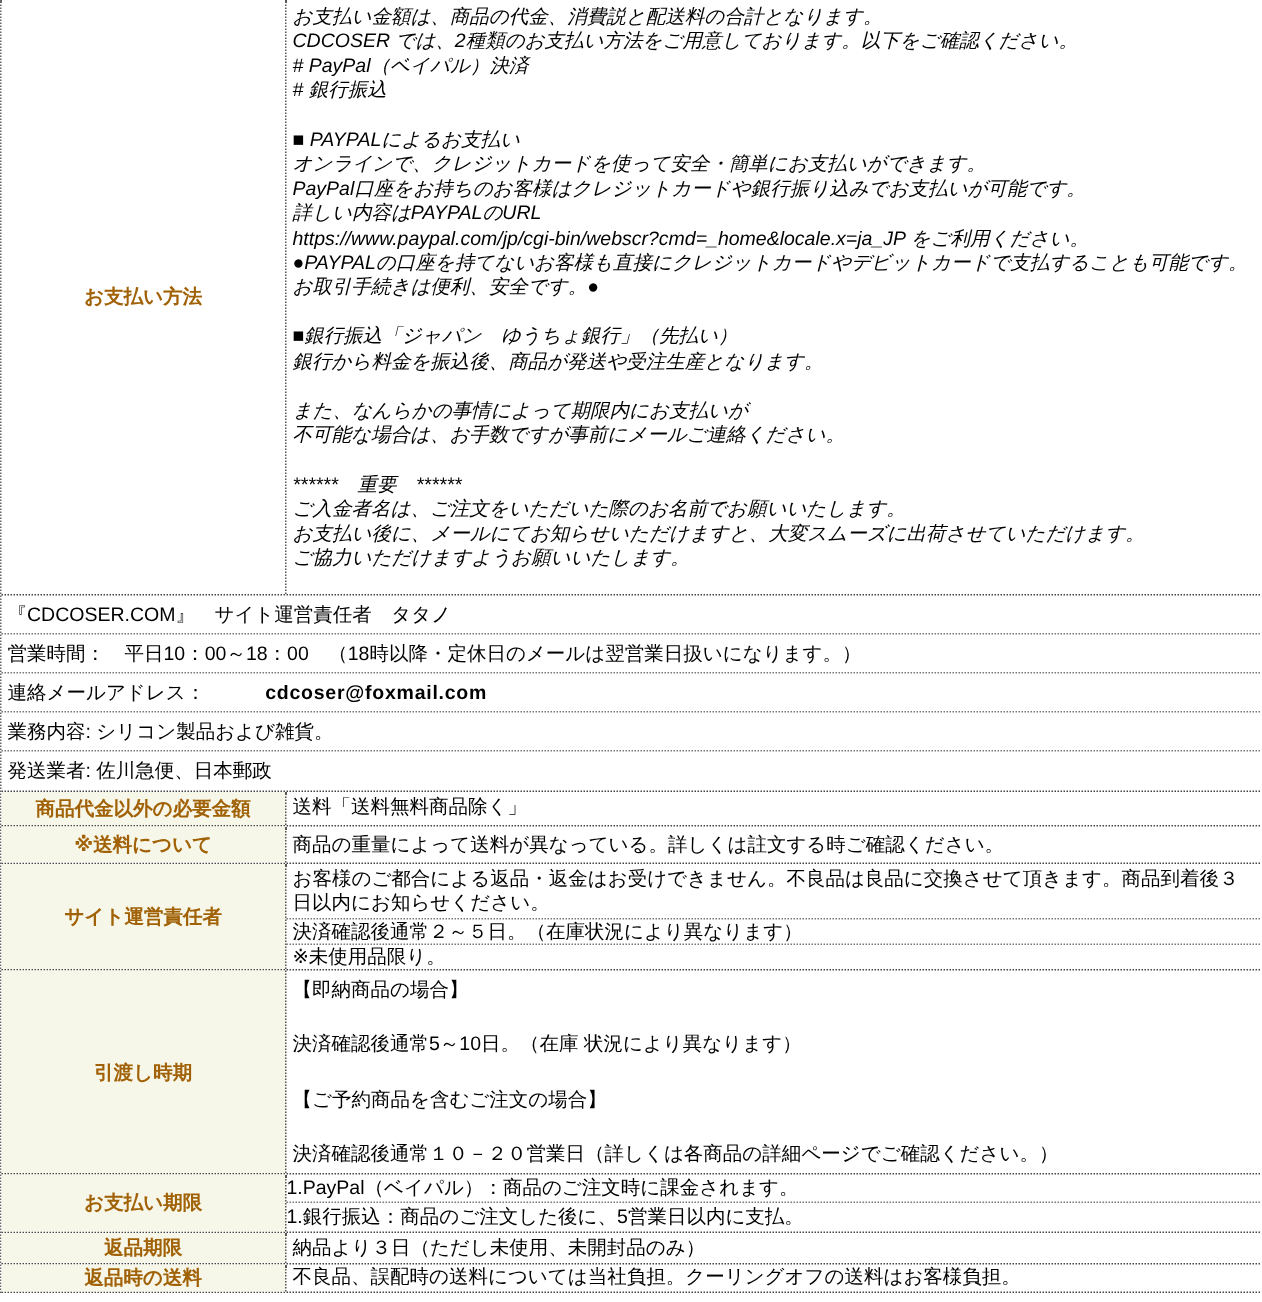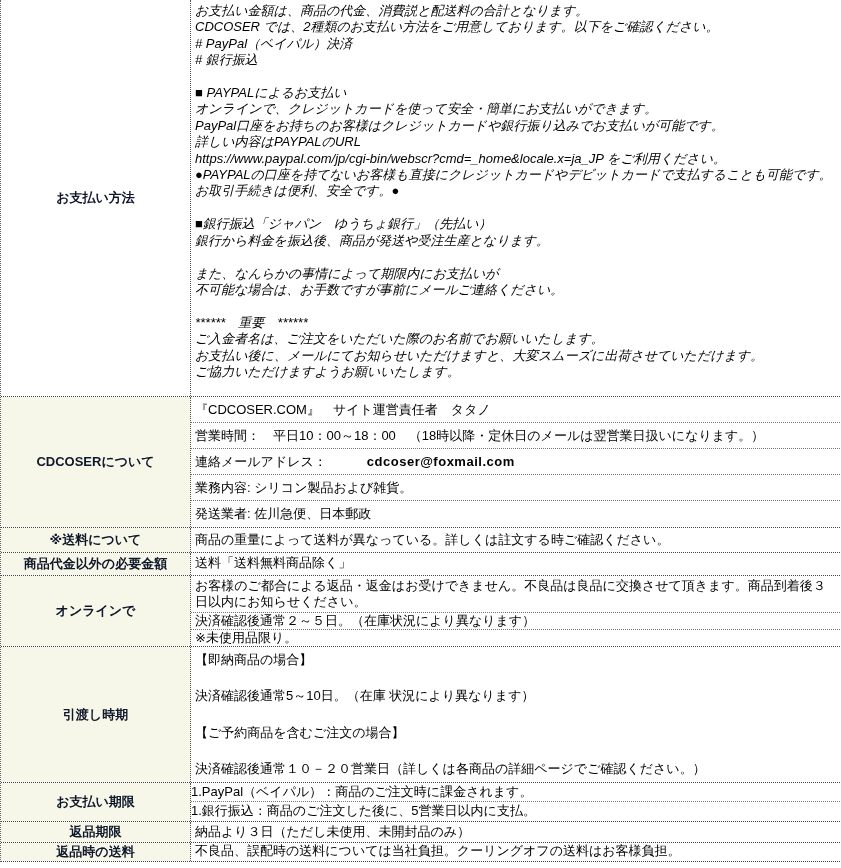--- a/index.html
+++ b/index.html
@@ -15,21 +15,21 @@
     border-right:1px solid #fff;
   }
   .row{
     display:flex;box-sizing:border-box;
     border-bottom:1px dotted #444;
   }
   .label{
     width:190px;flex:0 0 190px;box-sizing:border-box;
     border-right:1px dotted #555;
     display:flex;align-items:center;justify-content:center;
-    font-weight:bold;font-size:13px;color:#0f172a;
+    font-weight:bold;font-size:13px;color:#a16207;
     text-align:center;
   }
   .cream .label{background:#f7f7e9;}
   .value{
     flex:1 1 auto;box-sizing:border-box;
     font-size:13px;line-height:16px;
     padding:3px 4px;
   }
   .multiline{white-space:pre-wrap;word-break:break-all;}
   .subcol{padding:0;display:flex;flex-direction:column;}
@@ -76,45 +76,44 @@
 また、なんらかの事情によって期限内にお支払いが
 不可能な場合は、お手数ですが事前にメールご連絡ください。
 
 ******　重要　******
 ご入金者名は、ご注文をいただいた際のお名前でお願いいたします。
 お支払い後に、メールにてお知らせいただけますと、大変スムーズに出荷させていただけます。
 ご協力いただけますようお願いいたします。</div>
   </div>
 
   <div class="row r2 cream">
-    <div class="label">CDCOSERについて</div>
     <div class="value subcol">
       <div class="sub">『CDCOSER.COM』　サイト運営責任者　タタノ</div>
       <div class="sub">営業時間：　平日10：00～18：00　（18時以降・定休日のメールは翌営業日扱いになります。）</div>
       <div class="sub">
           <span>連絡メールアドレス：</span>
           <span class="email">cdcoser@foxmail.com</span>
         </div>
       <div class="sub">業務内容: シリコン製品および雑貨。</div>
       <div class="sub">発送業者: 佐川急便、日本郵政</div>
     </div>
   </div>
 
+  <div class="row r3 cream">
+    <div class="label">商品代金以外の必要金額</div>
+    <div class="value">送料「送料無料商品除く」</div>
+  </div>
+
   <div class="row r4 cream">
     <div class="label">※送料について</div>
     <div class="value">商品の重量によって送料が異なっている。詳しくは註文する時ご確認ください。</div>
   </div>
 
-  <div class="row r3 cream">
-    <div class="label">商品代金以外の必要金額</div>
-    <div class="value">送料「送料無料商品除く」</div>
-  </div>
-
   <div class="row r5 cream">
-    <div class="label">オンラインで</div>
+    <div class="label">サイト運営責任者</div>
     <div class="value subcol">
       <div class="sub first">お客様のご都合による返品・返金はお受けできません。不良品は良品に交換させて頂きます。商品到着後３日以内にお知らせください。</div>
       <div class="sub">決済確認後通常２～５日。（在庫状況により異なります）</div>
       <div class="sub">※未使用品限り。</div>
     </div>
   </div>
 
   <div class="row r6 cream">
     <div class="label">引渡し時期</div>
     <div class="value multiline">【即納商品の場合】

